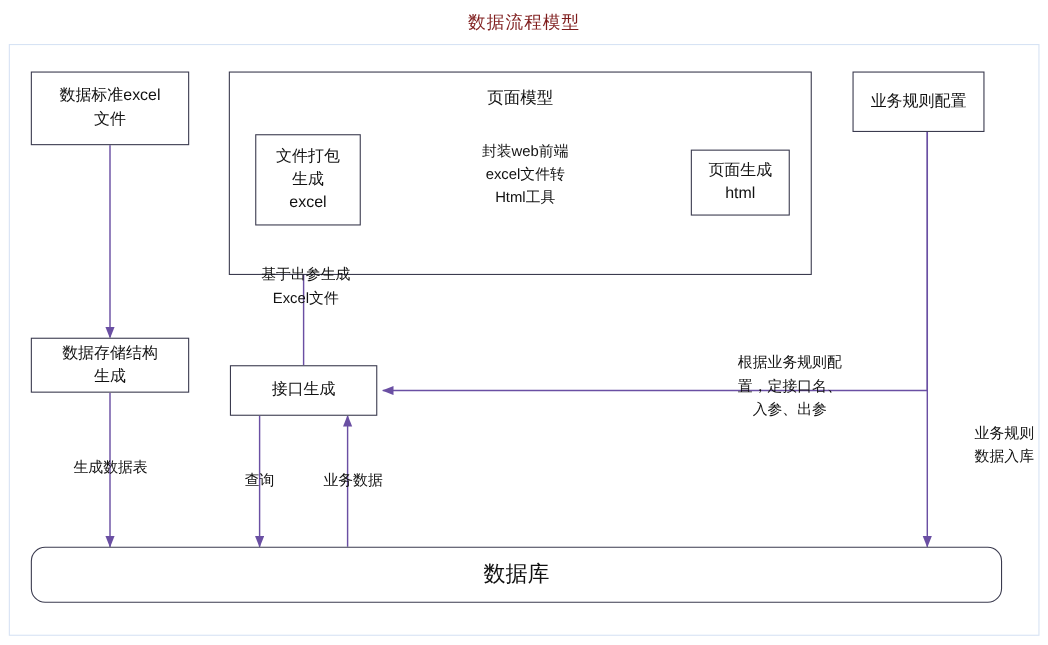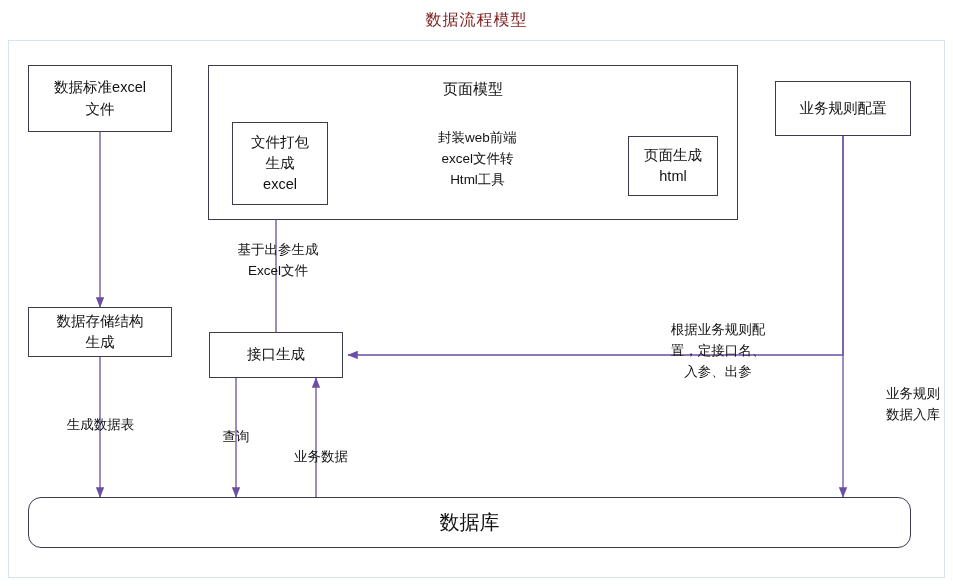--- a/index.html
+++ b/index.html
@@ -114,51 +114,51 @@
 
     <path class="ln" d="M316,497 L316,378" marker-end="url(#ah)"></path>
   </svg>
 
   <div class="box" style="left:28px; top:65px; width:144px; height:67px; white-space:pre-line;">数据标准excel
 文件</div>
 
   <div class="box" style="left:28px; top:307px; width:144px; height:50px; white-space:pre-line;">数据存储结构
 生成</div>
 
-  <div class="group-box" style="left:208px; top:65px; width:530px; height:155px;">
+  <div class="group-box" style="left:208px; top:65px; width:530px; height:185px;">
     <div class="group-label">页面模型</div>
   </div>
 
   <div class="box" style="left:232px; top:122px; width:96px; height:83px; white-space:pre-line;">文件打包
 生成
 excel</div>
 
   <div class="box" style="left:628px; top:136px; width:90px; height:60px; white-space:pre-line;">页面生成
 html</div>
 
   <div class="box" style="left:209px; top:332px; width:134px; height:46px;">接口生成</div>
 
-  <div class="box" style="left:775px; top:81px; width:136px; height:55px;">业务规则配置</div>
+  <div class="box" style="left:775px; top:65px; width:120px; height:55px;">业务规则配置</div>
 
   <div class="box" style="left:28px; top:497px; width:883px; height:51px; font-size:20px;border-radius:13px;">数据库</div>
 
 
   <div class="label" style="left:28px; top:415px; width:145px;">生成数据表</div>
 
   <div class="label" style="left:400px; top:128px; width:155px;">封装web前端
 excel文件转
 Html工具</div>
 
   <div class="label" style="left:198px; top:240px; width:160px;">基于出参生成
 Excel文件</div>
 
   <div class="label" style="left:638px; top:320px; width:160px;">根据业务规则配
 置，定接口名、
 入参、出参</div>
 
   <div class="label" style="left:198px; top:427px; width:76px;">查询</div>
 
-  <div class="label" style="left:275px; top:447px; width:92px;">业务数据</div>
+  <div class="label" style="left:275px; top:427px; width:92px;">业务数据</div>
 
   <div class="label" style="left:850px; top:384px; width:90px; text-align:right;">业务规则
 数据入库</div>
 
 </div>
 
 </body></html>

